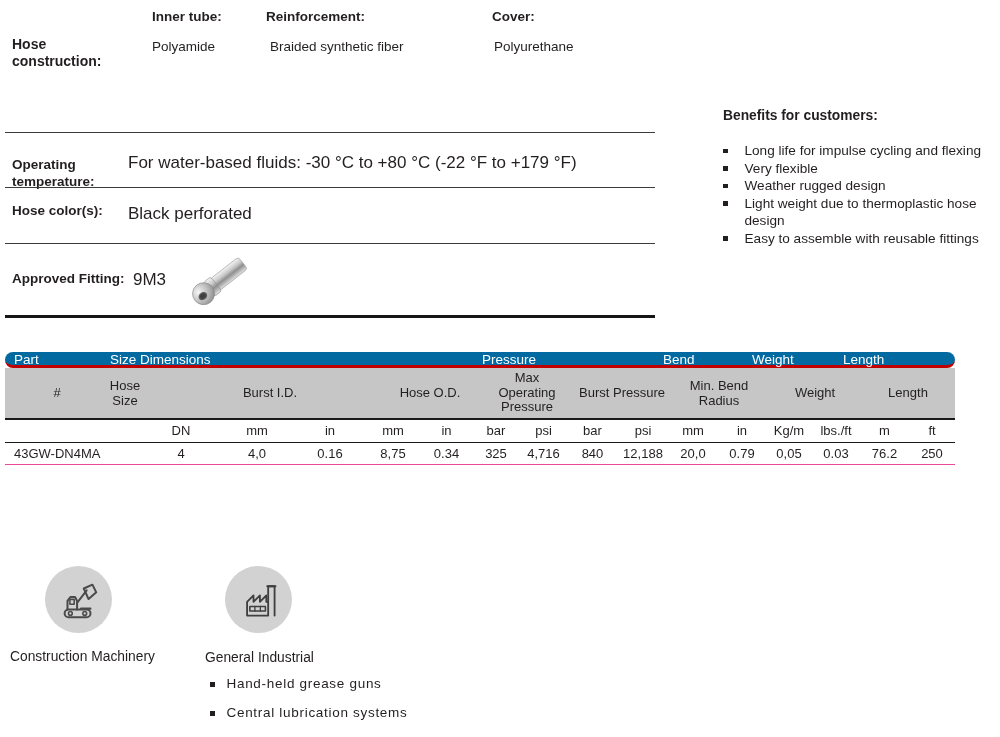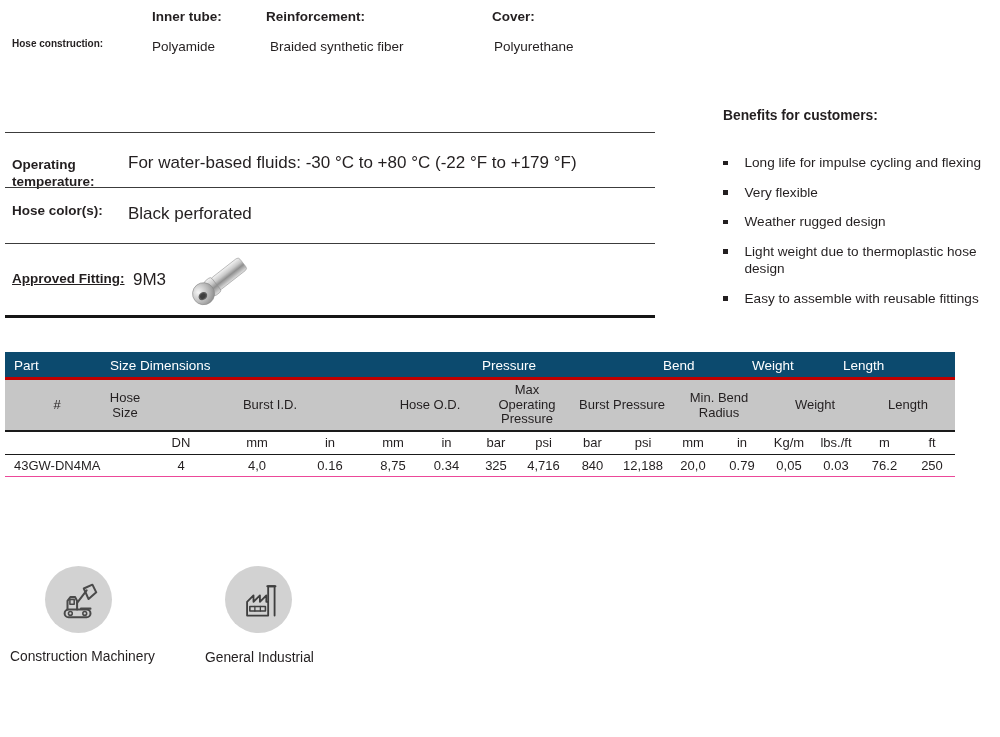--- a/index.html
+++ b/index.html
@@ -4,41 +4,41 @@
 <style>
   * { margin:0; padding:0; box-sizing:border-box; }
   body { background:#fff; }
   #page {
     position:relative; width:1000px; height:737px; background:#ffffff;
     font-family:"Liberation Sans", sans-serif; color:#231f20; overflow:hidden;
   }
   .abs { position:absolute; }
 
   
-  .hc-label { left:12px; top:36px; width:124px; font-weight:700; font-size:10px; line-height:16.5px; }
+  .hc-label { left:12px; top:36px; width:124px; font-weight:700; font-size:14px; line-height:16.5px; }
   .hc-header { top:9px; font-weight:700; font-size:13.5px; }
   .hc-value  { top:39px; font-size:13.5px; }
 
   
   .rule  { left:5px; width:650px; height:1px; background:#3c3c3c; }
   .rule-thick { left:5px; width:650px; height:3px; background:#161616; }
   .spec-label { left:12px; width:114px; font-weight:700; font-size:13.5px; line-height:16.5px; }
   .spec-label.wide { line-height:26px; }
   .spec-value { font-size:17px; }
 
   
   .benefits-title { left:723px; top:108px; font-weight:700; font-size:13.8px; }
   .benefits-list { left:723px; top:142px; width:274px; list-style:none; }
-  .benefits-list li { display:flex; align-items:flex-start; margin-bottom:0;margin-top:12px; }
+  .benefits-list li { display:flex; align-items:flex-start; margin-bottom:0; }
   .benefits-list li span.txt { font-size:13.6px; line-height:17.6px; width:250px; }
   .sq { flex:0 0 4.5px; width:4.5px; height:4.5px; background:#231f20; margin:6.5px 17px 0 0; }
 
   
   .tbl { left:5px; top:352px; width:950px; }
-  .tbl-top { position:relative; height:28px; background:#0c4a6e; border-bottom:3px solid #c00000; }
+  .tbl-top { position:relative; height:16px; background:#0369a1; border-bottom:3px solid #c00000;border-radius:9px; }
   .tbl-top span { position:absolute; top:50%; transform:translateY(-50%); color:#ffffff; font-size:13.5px; white-space:nowrap; }
   .tbl-sub { position:relative; height:50px; background:#c6c6c6; }
   .tbl-sub span { position:absolute; top:50%; transform:translate(-50%,-50%); font-size:13px; line-height:14.5px; text-align:center; }
   .nowrap { white-space:nowrap; }
   table.ud { width:950px; border-collapse:collapse; table-layout:fixed; border-top:2px solid #1a1a1a; }
   table.ud td { font-size:13px; text-align:center; overflow:visible; white-space:nowrap;margin-top:40px; }
   tr.units td { height:23px; border-bottom:1px solid #1a1a1a; }
   tr.data  td { height:22px; border-bottom:1px solid #ec4899; }
   td.part { text-align:left !important; padding-left:9px; }
 
@@ -65,21 +65,21 @@
 
   <div class="abs rule" style="top:132px;"></div>
   <div class="abs spec-label" style="top:145px;margin-top:12px;">Operating temperature:</div>
   <div class="abs spec-value" style="left:128px; top:153px;">For water-based fluids: -30 °C to +80 °C (-22 °F to +179 °F)</div>
 
   <div class="abs rule" style="top:187px;"></div>
   <div class="abs spec-label" style="top:203px;">Hose color(s):</div>
   <div class="abs spec-value" style="left:128px; top:204px;">Black perforated</div>
 
   <div class="abs rule" style="top:243px;"></div>
-  <div class="abs spec-label wide" style="top:266px;text-decoration:underline;">Approved Fitting:</div>
+  <div class="abs spec-label wide" style="top:266px;">Approved Fitting:</div>
   <div class="abs spec-value" style="left:133px; top:270px;">9M3</div>
 
   <div class="abs" style="left:189px; top:249px; width:70px; height:62px;">
     <svg width="70" height="62" viewBox="0 0 70 62">
       <defs>
         <linearGradient id="metal" x1="0" y1="0" x2="0" y2="1">
           <stop offset="0" stop-color="#f4f4f4"></stop>
             <stop offset="0.35" stop-color="#c9c9c9"></stop>
           <stop offset="0.6" stop-color="#8f8f8f"></stop>
             <stop offset="1" stop-color="#e2e2e2"></stop>
@@ -222,14 +222,24 @@
     <svg width="44" height="44" viewBox="0 0 48 48" fill="none" stroke="#3f3f3f" stroke-width="2" stroke-linejoin="round" stroke-linecap="round">
       <path d="M11,41 V26 L18,19 V26 L25,19 V26 L32,19 V26 H34 V41 Z"></path>
       <path d="M34,26 V9 H41 V41"></path>
       <path d="M33,9 h9"></path>
       <rect x="14" y="31" width="17" height="5" stroke-width="1.7"></rect>
       <path d="M19.5,31 v5 M25.5,31 v5" stroke-width="1.4"></path>
     </svg>
   </div>
   <div class="abs app-label" style="left:10px; top:649px;">Construction Machinery</div>
   <div class="abs app-label" style="left:205px; top:650px;">General Industrial</div>
+  <ul class="abs app-list">
+    <li>
+        <span class="sq"></span>
+        <span class="txt">Hand-held grease guns</span>
+      </li>
+    <li>
+        <span class="sq"></span>
+        <span class="txt">Central lubrication systems</span>
+      </li>
+  </ul>
 
 </div>
 
 </body></html>

